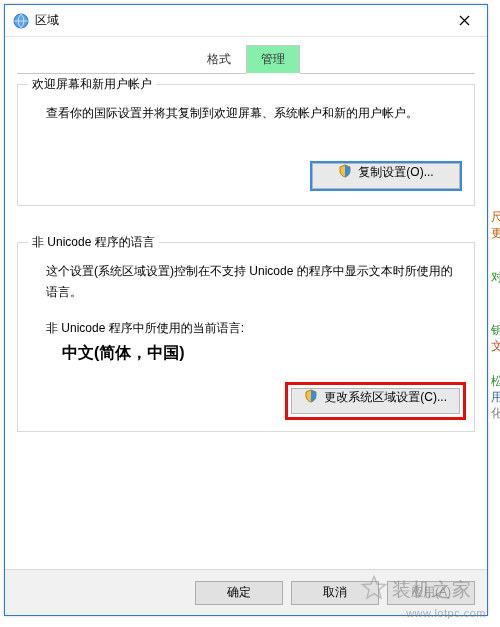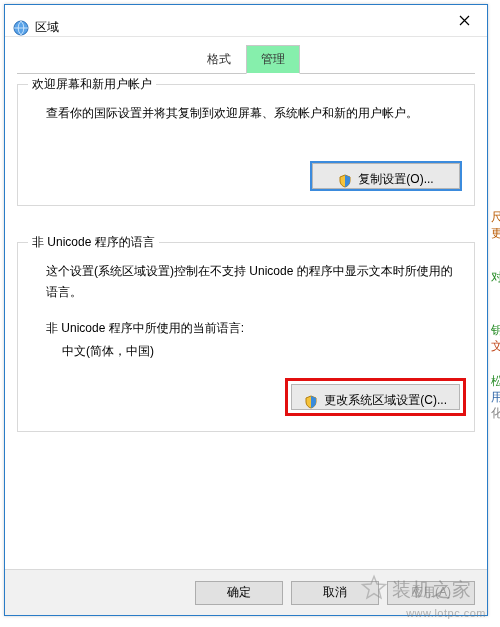--- a/index.html
+++ b/index.html
@@ -17,21 +17,21 @@
     left: 4px; top: 4px;
     width: 484px; height: 612px;
     border: 1px solid #2a7cc7;
     background: #fff;
     box-shadow: 0 0 3px rgba(0,0,0,.2);
   }
   .titlebar {
     height: 32px;
     border-bottom: 1px solid #e5e5e5;
     display: flex;
-    align-items: flex-end;
+    align-items: center;
     padding: 0 0 0 8px;
     position: relative;
   }
   .titlebar .appicon {
     width: 16px; height: 16px;
     margin-right: 6px;
     display: inline-flex;
   }
   .titlebar .title { font-size: 12px; color: #000; }
   .titlebar .close {
@@ -93,40 +93,41 @@
     justify-content: flex-end;
     margin-top: 38px;
   }
   .btn-row.tight { margin-top: 24px; }
   .btn {
     min-width: 148px;
     height: 26px;
     border: 1px solid #b5b5b5;
     background: #e9e9e9;
     display: inline-flex;
-    align-items: flex-end;
+    align-items: flex-start;
     justify-content: center;
     gap: 6px;
     font-size: 12px;
     padding: 0 12px;
     cursor: default;
   }
   .btn.blueframe { outline: 2px solid #3b8bdd; outline-offset: 0; }
   .btn.redbox { outline: 3px solid #e20f0f; outline-offset: 3px; }
   .shield {
     width: 14px; height: 14px;
     display: inline-flex;
   }
   .sub-label {
     margin: 16px 0 6px 14px;
     font-size: 12px;
   }
   .sub-value {
     margin: 0 0 0 30px;
-    font-size: 12px;
+    font-size: 16px;
+    font-weight: bold;
   }
   .footer {
     position: absolute;
     bottom: 0; left: 0; right: 0;
     height: 46px;
     background: #f1f1f1;
     border-top: 1px solid #d9d9d9;
     display: flex;
     justify-content: flex-end;
     align-items: center;

